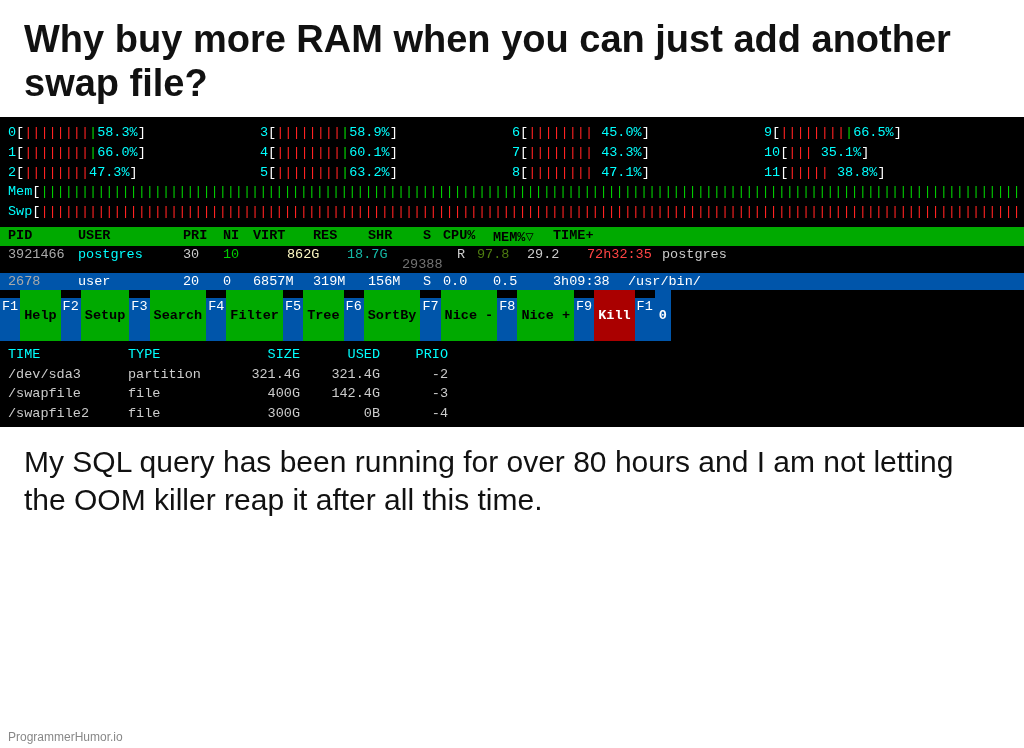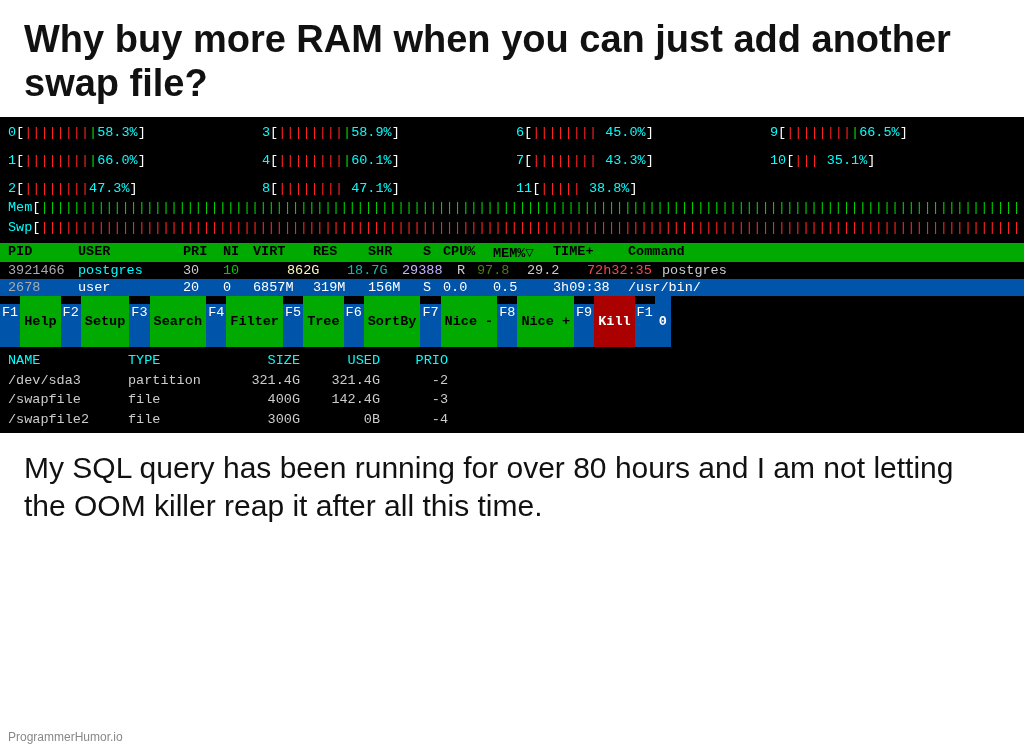--- a/index.html
+++ b/index.html
@@ -24,21 +24,21 @@
       color: #ccc;
       font-family: 'Courier New', Courier, monospace;
       font-size: 13.5px;
       padding: 6px 8px;
       line-height: 1.45;
     }
 
     .cpu-grid {
       display: grid;
       grid-template-columns: 1fr 1fr 1fr 1fr;
-      gap: 8px;
+      gap: 0;
     }
 
     .cpu-row {
       white-space: nowrap;
     }
 
     .cyan { color: #00ffff; }
     .green { color: #00cc00; }
     .white { color: #ffffff; }
 
@@ -208,20 +208,23 @@
       <span class="cyan">7</span><span class="white">[</span><span class="cpu-bar-red">||||||||</span><span class="white"> </span><span class="cyan">43.3%</span><span class="white">]</span>
     </div>
     <div class="cpu-row">
       <span class="cyan">10</span><span class="white">[</span><span class="cpu-bar-red">|||</span><span class="white">  </span><span class="cyan">35.1%</span><span class="white">]</span>
     </div>
 
     <div class="cpu-row">
       <span class="cyan">2</span><span class="white">[</span><span class="cpu-bar-red">||||||||</span><span class="cpu-bar-green"></span><span class="cyan">47.3%</span><span class="white">]</span>
     </div>
     <div class="cpu-row">
+      <span class="cyan">5</span><span class="white">[</span><span class="cpu-bar-red">||||||||</span><span class="cpu-bar-green">|</span><span class="cyan">63.2%</span><span class="white">]</span>
+    </div>
+    <div class="cpu-row">
       <span class="cyan">8</span><span class="white">[</span><span class="cpu-bar-red">||||||||</span><span class="white"> </span><span class="cyan">47.1%</span><span class="white">]</span>
     </div>
     <div class="cpu-row">
       <span class="cyan">11</span><span class="white">[</span><span class="cpu-bar-red">|||||</span><span class="white"> </span><span class="cyan">38.8%</span><span class="white">]</span>
     </div>
   </div>
 
   <div class="mem-row">
     <span class="cyan">Mem</span><span class="white">[</span><span class="green">||||||||||||||||||||||||||||||||||||||||||||||||||||||||||||||||||||||||||||||||||||||||||||||||||||||||||||||||||||||||||||||||||||||||||||||||||||||||||||||||||||||||||||||||||||</span><span class="white"></span>
   </div>
@@ -236,31 +239,30 @@
   <span class="col-user">USER</span>
   <span class="col-pri">PRI</span>
   <span class="col-ni">NI</span>
   <span class="col-virt">VIRT</span>
   <span class="col-res">RES</span>
   <span class="col-shr">SHR</span>
   <span class="col-s">S</span>
   <span class="col-cpu">CPU%</span>
   <span class="col-mem">MEM%▽</span>
   <span class="col-time">TIME+</span>
-  <span class="col-cmd">Command</span>
 </div>
 
 <div class="process-row" style="background:#000; color:#ccc;">
   <span class="col-pid" style="color:#aaa;">3921466</span>
   <span class="col-user" style="color:#00ffff;">postgres</span>
   <span class="col-pri" style="color:#ccc;">30</span>
   <span class="col-ni" style="color:#00cc00;">10</span>
   <span class="col-virt" style="color:#fef9c3;margin-left:34px;">862G</span>
   <span class="col-res" style="color:#14b8a6;">18.7G</span>
-  <span class="col-shr" style="color:#c4b5fd;">29388</span>
+  <span class="col-shr" style="color:#737373;margin-top:10px;">29388</span>
   <span class="col-s" style="color:#ccc;">R</span>
   <span class="col-cpu" style="color:#4d7c0f;">97.8</span>
   <span class="col-mem" style="color:#ccc;">29.2</span>
   <span class="col-time" style="color:#ff4444;">72h32:35</span>
   <span class="col-cmd" style="color:#ccc;">postgres</span>
 </div>
 
 <div class="process-row selected">
   <span class="col-pid">2678</span>
   <span class="col-user">user</span>
@@ -314,21 +316,21 @@
     <span class="fn-label red-bg">Kill</span>
   </div>
   <div class="fn-item">
     <span class="fn-num">F1</span>
     <span class="fn-label blue-bg">0</span>
   </div>
 </div>
 
 <div class="terminal swap-table">
   <div class="header-row">
-    <span class="swap-col-name">NAME</span>
+    <span class="swap-col-name">TIME</span>
     <span class="swap-col-type">TYPE</span>
     <span class="swap-col-size">SIZE</span>
     <span class="swap-col-used">USED</span>
     <span class="swap-col-prio">PRIO</span>
   </div>
   <div class="data-row">
     <span class="swap-col-name">/dev/sda3</span>
     <span class="swap-col-type">partition</span>
     <span class="swap-col-size">321.4G</span>
     <span class="swap-col-used">321.4G</span>

